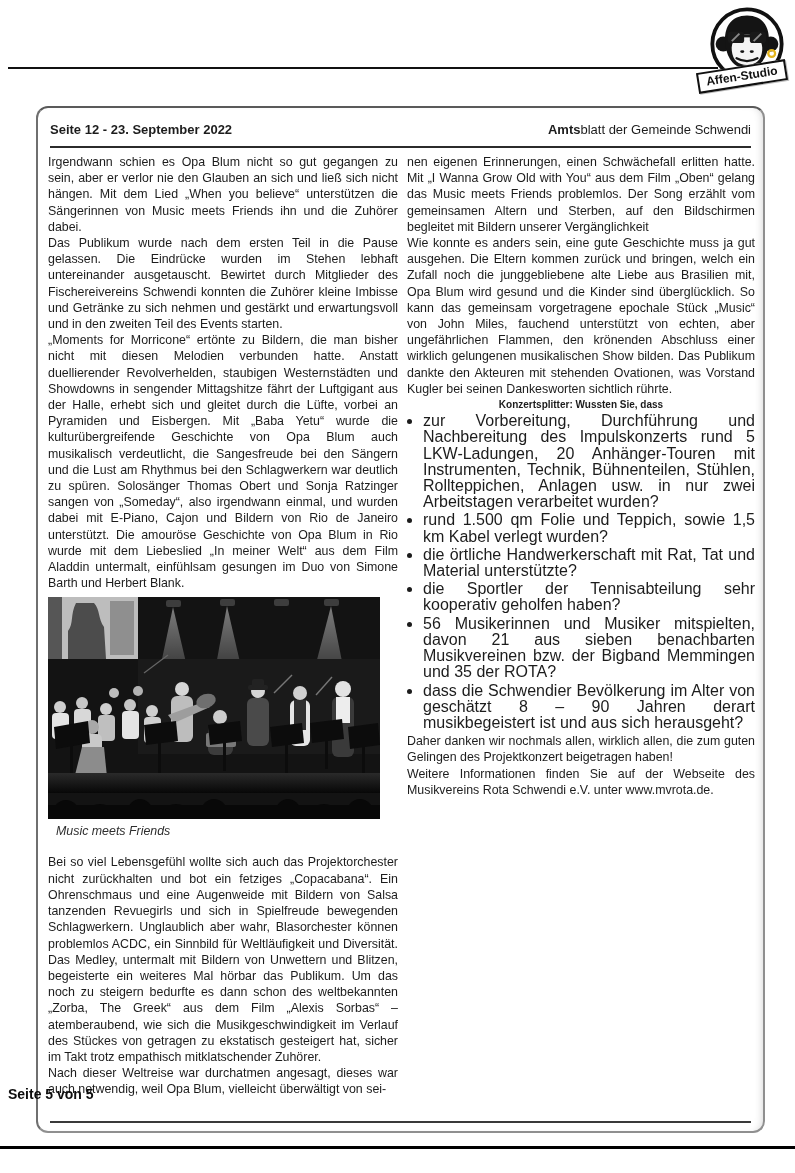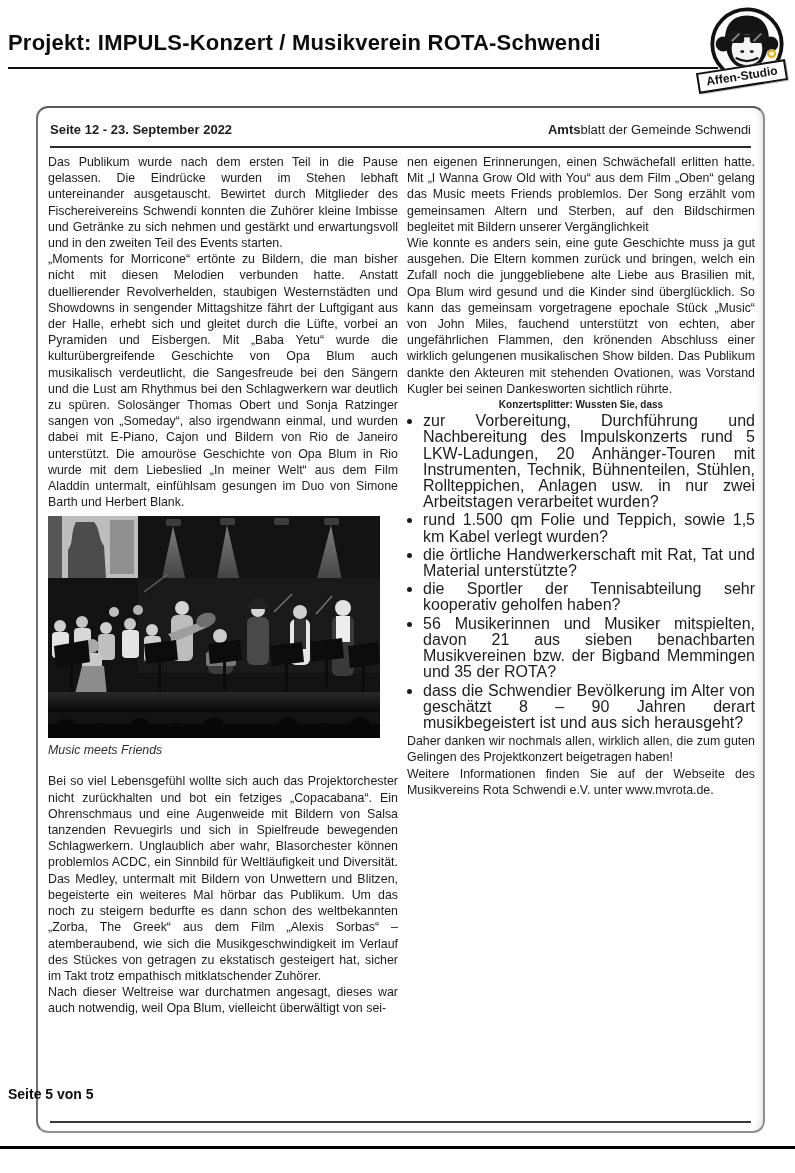--- a/index.html
+++ b/index.html
@@ -113,21 +113,21 @@
   
   .photo {
     width: 332px; height: 222px;
     margin: 6px 0 5px 0;
     display: block;
   }
   .photo-caption {
     font-size: 12.4px;
     font-style: italic;
     color: #2e2e2e;
-    margin: 4px 0 16px 0;
+    margin: 4px 0 16px 8px;
     text-align: left;
   }
 
   .doc-footer-line {
     position: absolute;
     left: 12px; right: 12px; bottom: 8px;
     height: 2px;
     background: #3a3a3a;
   }
 
@@ -144,21 +144,20 @@
     font-size: 14px;
     font-weight: bold;
     color: #0d0d0d;
   }
 </style>
 </head>
 <body>
 
 <div id="screen">
 
-  <div class="page-title">Projekt: IMPULS-Konzert / Musikverein ROTA-Schwendi</div>
   <div class="title-rule"></div>
 
   <div class="logo-wrap">
     <svg class="logo-circle" width="76" height="76" viewBox="0 0 80 80">
       <circle cx="40" cy="40" r="36.5" fill="#ffffff" stroke="#111" stroke-width="4"></circle>
 
       <circle cx="15" cy="40" r="8" fill="#141414"></circle>
       <circle cx="65" cy="40" r="8" fill="#141414"></circle>
 
       <path d="M40 10 C22 10 16 24 17 38 C18 54 26 66 40 66 C54 66 62 54 63 38 C64 24 58 10 40 10 Z" fill="#141414"></path>
@@ -184,20 +183,21 @@
   <div class="doc-frame">
 
     <div class="doc-header">
       <span class="left">Seite 12 - 23. September 2022</span>
       <span class="right"><b>Amts</b><span>blatt der Gemeinde Schwendi</span></span>
     </div>
 
     <div class="columns">
 
       <div class="col col-left">
+        <p>Irgendwann schien es Opa Blum nicht so gut gegangen zu sein, aber er verlor nie den Glauben an sich und ließ sich nicht hängen. Mit dem Lied „When you believe“ unterstützen die Sängerinnen von Music meets Friends ihn und die Zuhörer dabei.</p>
         <p>Das Publikum wurde nach dem ersten Teil in die Pause gelassen. Die Eindrücke wurden im Stehen lebhaft untereinander ausgetauscht. Bewirtet durch Mitglieder des Fischereivereins Schwendi konnten die Zuhörer kleine Imbisse und Getränke zu sich nehmen und gestärkt und erwartungsvoll und in den zweiten Teil des Events starten.</p>
         <p>„Moments for Morricone“ ertönte zu Bildern, die man bisher nicht mit diesen Melodien verbunden hatte. Anstatt duellierender Revolverhelden, staubigen Westernstädten und Showdowns in sengender Mittagshitze fährt der Luftgigant aus der Halle, erhebt sich und gleitet durch die Lüfte, vorbei an Pyramiden und Eisbergen. Mit „Baba Yetu“ wurde die kulturübergreifende Geschichte von Opa Blum auch musikalisch verdeutlicht, die Sangesfreude bei den Sängern und die Lust am Rhythmus bei den Schlagwerkern war deutlich zu spüren. Solosänger Thomas Obert und Sonja Ratzinger sangen von „Someday“, also irgendwann einmal, und wurden dabei mit E-Piano, Cajon und Bildern von Rio de Janeiro unterstützt. Die amouröse Geschichte von Opa Blum in Rio wurde mit dem Liebeslied „In meiner Welt“ aus dem Film Aladdin untermalt, einfühlsam gesungen im Duo von Simone Barth und Herbert Blank.</p>
 
         <svg class="photo" viewBox="0 0 332 222" preserveAspectRatio="none">
           <defs>
             <linearGradient id="beam" x1="0" y1="0" x2="0" y2="1">
               <stop offset="0" stop-color="#ffffff" stop-opacity="0.45"></stop>
               <stop offset="1" stop-color="#ffffff" stop-opacity="0.03"></stop>
             </linearGradient>
             <linearGradient id="floor" x1="0" y1="0" x2="0" y2="1">

